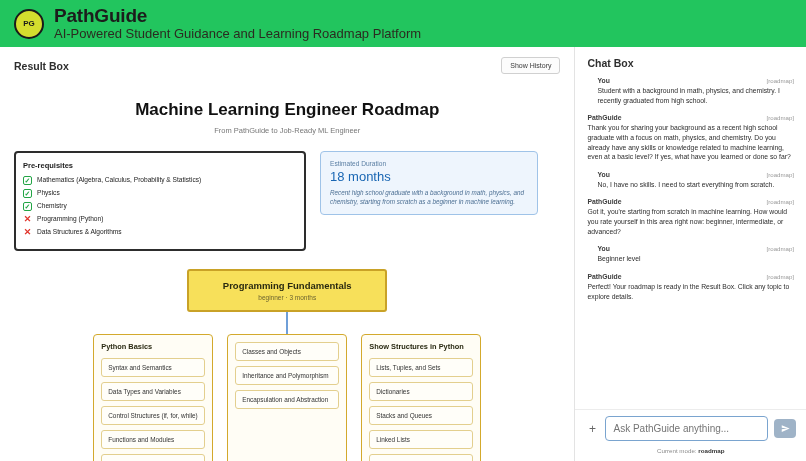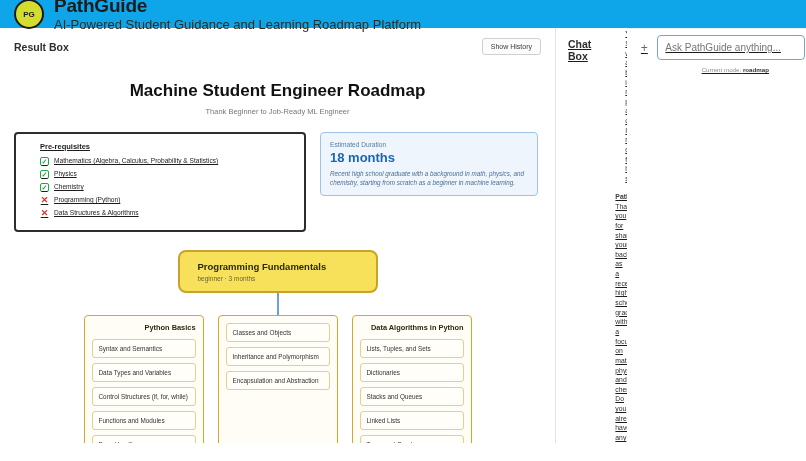--- a/index.html
+++ b/index.html
@@ -5,43 +5,43 @@
   * { box-sizing: border-box; margin: 0; padding: 0; }
   body {
     width: 806px; height: 461px;
     font-family: "Liberation Sans", sans-serif;
     background: #ffffff;
     overflow: hidden;
     color: #1c1c1c;
   }
   
   .header {
-    height: 28px;
-    background: #0ea5e9;
+    height: 47px;
+    background: #22c55e;
     display: flex;
     align-items: center;
     padding: 0 14px;
     gap: 10px;
   }
   .logo-badge {
     width: 30px; height: 30px; border-radius: 50%;
     border: 2px solid #1a1a1a;
     display: flex; align-items: center; justify-content: center;
     font-size: 8px; font-weight: bold; color: #1a1a1a;
     background: #d4dd2e;
     flex: none;
   }
   .brand-text { display: flex; flex-direction: column; justify-content: center; }
   .brand-title { font-size: 19px; font-weight: bold; letter-spacing: -0.2px; line-height: 1.05; }
   .brand-sub { font-size: 13px; color: #2b2b20; margin-top: 1px; }
 
   
   .body-wrap { display: flex; height: 415px; }
   .left-pane { width: 624px; border-right: 1px solid #e3e3e3; display: flex; flex-direction: column; }
-  .right-pane { width: 250px; display: flex; flex-direction: row; text-decoration: underline; }
+  .right-pane { width: 250px; display: flex; flex-direction: column; }
 
   
   .result-head {
     display: flex; align-items: center; justify-content: space-between;
     padding: 10px 14px 6px 14px;
   }
   .result-title { font-size: 10.5px; font-weight: bold; color: #2e2e2e; }
   .show-history {
     font-size: 7px; border: 1px solid #d0d0d0; background: #fcfcfc;
     padding: 4px 8px; border-radius: 3px; color: #3a3a3a; cursor: pointer;
@@ -52,69 +52,68 @@
   .road-title { text-align: center; font-size: 17px; font-weight: bold; margin-top: 14px; color: #111; }
   .road-sub { text-align: center; font-size: 7.5px; color: #777; margin-top: 6px; }
 
   .two-col { display: flex; gap: 14px; margin-top: 16px; align-items: flex-start; }
 
   .prereq-card {
     width: 292px;
     border: 2px solid #2d2d2d;
     border-radius: 4px;
     background: #fff;
-    padding: 8px 24px;
-    text-decoration: underline;
+    padding: 8px 7px;
   }
   .prereq-title { font-size: 7.5px; font-weight: bold; margin-bottom: 6px; }
   .prereq-row { display: flex; align-items: flex-start; gap: 5px; margin-bottom: 4px; }
   .tick { width: 9px; height: 9px; flex: none; color: #22a545; font-size: 9px; line-height: 9px; font-weight: bold; }
   .tick.box {
     border: 1.4px solid #22a545; border-radius: 2px; display: flex;
     align-items: center; justify-content: center; font-size: 7px;
   }
   .cross { color: #e0342b; font-size: 9px; line-height: 9px; font-weight: bold; width: 9px; flex: none; text-align: center; }
   .prereq-text { font-size: 6.6px; line-height: 1.3; color: #222; }
 
   .duration-card {
     width: 218px;
     border: 1px solid #9fc3e8;
     background: #eef5fd;
     border-radius: 4px;
     padding: 8px 9px;
   }
   .dur-label { font-size: 6.6px; color: #5b7fa3; }
-  .dur-value { font-size: 13px; font-weight: bold; color: #1966b3; margin-top: 2px; }
+  .dur-value { font-size: 13px; font-weight: normal; color: #1966b3; margin-top: 2px; }
   .dur-note { font-size: 6.3px; color: #4c6f93; font-style: italic; line-height: 1.35; margin-top: 5px; }
 
   
   .stage-wrap { display: flex; justify-content: center; margin-top: 18px; position: relative; }
   .stage-node {
     width: 200px;
     background: #f7e05a;
     border: 2px solid #c9a227;
-    border-radius: 8px;
-    text-align: left;
+    border-radius: 3px;
+    text-align: center;
     padding: 9px 18px;
   }
   .stage-name { font-size: 9.5px; font-weight: bold; color: #2a2a10; }
   .stage-meta { font-size: 6.5px; color: #6d6430; margin-top: 3px; }
 
   .connector-v { width: 2px; height: 22px; background: #6f9fd8; margin: 0 auto; }
 
   
   .topics { display: flex; gap: 14px; justify-content: center; margin-top: 0; }
   .topic-card {
     width: 120px;
     border: 1.6px solid #d3a92c;
     border-radius: 4px;
     background: #fffdf5;
     padding: 7px 7px 8px 7px;
   }
-  .topic-title { font-size: 7.4px; font-weight: bold; text-align: right; margin-bottom: 7px; color: #2a2a12; }
+  .topic-title { font-size: 7.4px; font-weight: bold; text-align: left; margin-bottom: 7px; color: #2a2a12; }
   .topic-item {
     font-size: 6.4px; color: #333;
     border: 1px solid #e3cf8e;
     border-radius: 3px;
     background: #fffef9;
     padding: 5px 6px;
     margin-bottom: 5px;
   }
   .topic-item:last-child { margin-bottom: 0; }
 
@@ -171,22 +170,22 @@
 
 <div class="body-wrap">
 
   <div class="left-pane">
     <div class="result-head">
       <div class="result-title">Result Box</div>
       <button class="show-history">Show History</button>
     </div>
 
     <div class="canvas">
-      <div class="road-title">Machine Student Engineer Roadmap</div>
-      <div class="road-sub">Thank Beginner to Job-Ready ML Engineer</div>
+      <div class="road-title">Machine Learning Engineer Roadmap</div>
+      <div class="road-sub">From PathGuide to Job-Ready ML Engineer</div>
 
       <div class="two-col">
         <div class="prereq-card">
           <div class="prereq-title">Pre-requisites</div>
 
           <div class="prereq-row">
             <span class="tick box">✓</span>
             <span class="prereq-text">Mathematics (Algebra, Calculus, Probability &amp; Statistics)</span>
           </div>
           <div class="prereq-row">
@@ -231,21 +230,21 @@
           <div class="topic-item">Control Structures (if, for, while)</div>
           <div class="topic-item">Functions and Modules</div>
           <div class="topic-item">Error Handling</div>
         </div>
         <div class="topic-card">
           <div class="topic-item">Classes and Objects</div>
           <div class="topic-item">Inheritance and Polymorphism</div>
           <div class="topic-item">Encapsulation and Abstraction</div>
         </div>
         <div class="topic-card">
-          <div class="topic-title">Data Algorithms in Python</div>
+          <div class="topic-title">Show Structures in Python</div>
           <div class="topic-item">Lists, Tuples, and Sets</div>
           <div class="topic-item">Dictionaries</div>
           <div class="topic-item">Stacks and Queues</div>
           <div class="topic-item">Linked Lists</div>
           <div class="topic-item">Trees and Graphs</div>
         </div>
       </div>
     </div>
   </div>
 

